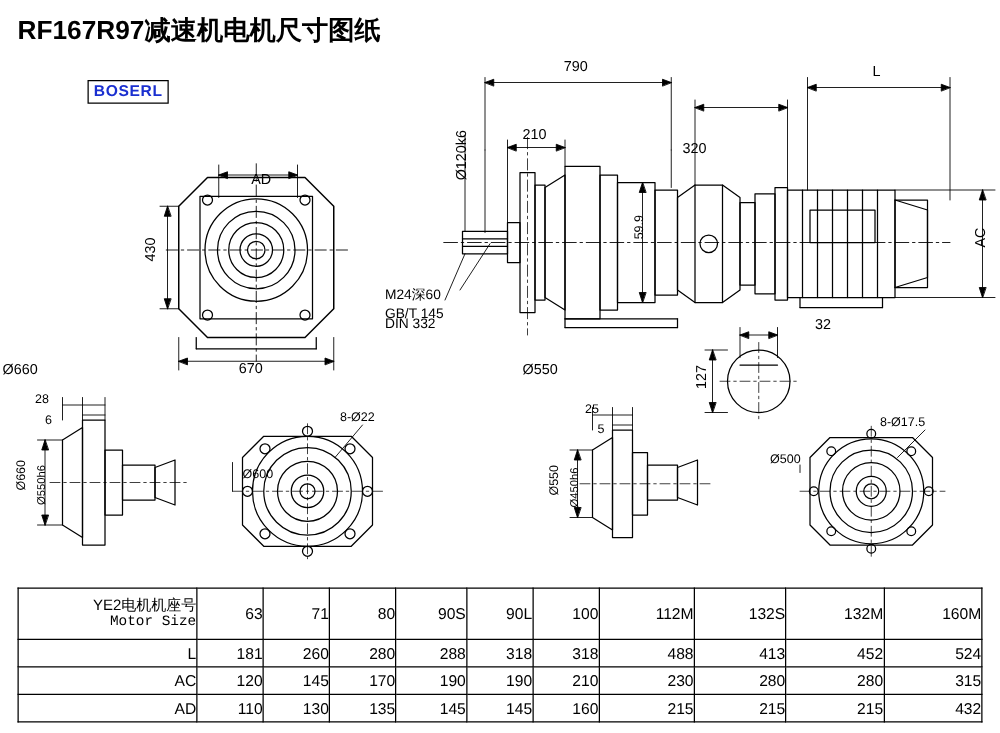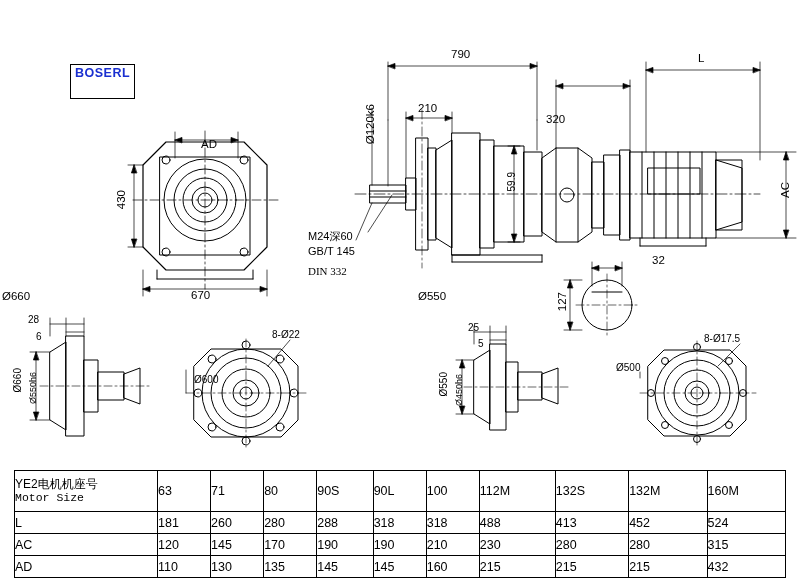--- a/index.html
+++ b/index.html
@@ -24,21 +24,21 @@
   .ttl {
     left: 14px; top: 10px;
     font-size: 21px;
     font-weight: bold;
     letter-spacing: 0px;
     white-space: nowrap;
   }
   .logo {
     left: 70px; top: 64px;
     border: 1.6px solid #000;
-    padding: 1px 4px 18px 4px;
+    padding: 1px 4px 2px 4px;
     font-size: 12.5px;
     font-weight: bold;
     color: #1a2fd0;
     letter-spacing: 0.5px;
     background: #fff;
     font-family: "Liberation Sans", sans-serif;
   }
   .dim {
     font-size: 11.5px;
     white-space: nowrap;
@@ -67,40 +67,41 @@
   .tbl {
     position: absolute;
     left: 14px;
     top: 470px;
     width: 772px;
     border-collapse: collapse;
     font-size: 12.5px;
   }
   .tbl td {
     border: 1px solid #000;
-    text-align: left;
+    text-align: right;
     height: 21px;
     padding: 0;
     font-family: "Liberation Sans", sans-serif;
   }
   .tbl td.head0 {
     width: 142px;
     font-size: 12px;
     line-height: 14px;
     padding: 2px 0;
   }
   .tbl tr.r0 td { height: 36px; }
   .tbl td.lbl { font-size: 12.5px; }
   .mono { font-family: "Liberation Mono", monospace; font-size: 11.5px; }
 </style>
 </head>
 <body>
 
 <div id="root">
 
+  <div class="abs ttl">RF167R97减速机电机尺寸图纸</div>
 
   <div class="abs logo">BOSERL</div>
 
   <svg class="layer" viewBox="0 0 800 586">
     <g fill="none" stroke="#000" stroke-width="1" stroke-linejoin="round" stroke-linecap="round">
 
       <g>
 
         <polygon points="143,165 166,142 244,142 267,165 267,247 244,270 166,270 143,247" stroke-width="1.2"></polygon>
 
@@ -397,21 +398,21 @@
   <div class="abs dim" style="left:698px; top:52px;">L</div>
   <div class="abs dim vert" style="left:364px; top:104px;">Ø120k6</div>
   <div class="abs dim vert sm" style="left:506px; top:172px;">59.9</div>
   <div class="abs dim vert" style="left:779px; top:182px;">AC</div>
 
   <div class="abs dim" style="left:652px; top:254px;">32</div>
   <div class="abs dim vert" style="left:556px; top:292px;">127</div>
 
   <div class="abs note" style="left:308px; top:230px;">M24深60</div>
   <div class="abs note" style="left:308px; top:245px;">GB/T 145</div>
-  <div class="abs note" style="left:308px; top:265px;font-family:Liberation Serif, serif;">DIN 332</div>
+  <div class="abs note" style="left:308px; top:253px;">DIN 332</div>
 
   <div class="abs dim" style="left:2px; top:290px;">Ø660</div>
   <div class="abs dim vert sm" style="left:12px; top:368px;">Ø660</div>
   <div class="abs dim vert xs" style="left:28px; top:372px;">Ø550h6</div>
   <div class="abs dim sm" style="left:28px; top:314px;">28</div>
   <div class="abs dim sm" style="left:36px; top:331px;">6</div>
   <div class="abs dim sm" style="left:194px; top:374px;">Ø600</div>
   <div class="abs dim sm" style="left:272px; top:329px;">8-Ø22</div>
 
   <div class="abs dim" style="left:418px; top:290px;">Ø550</div>

